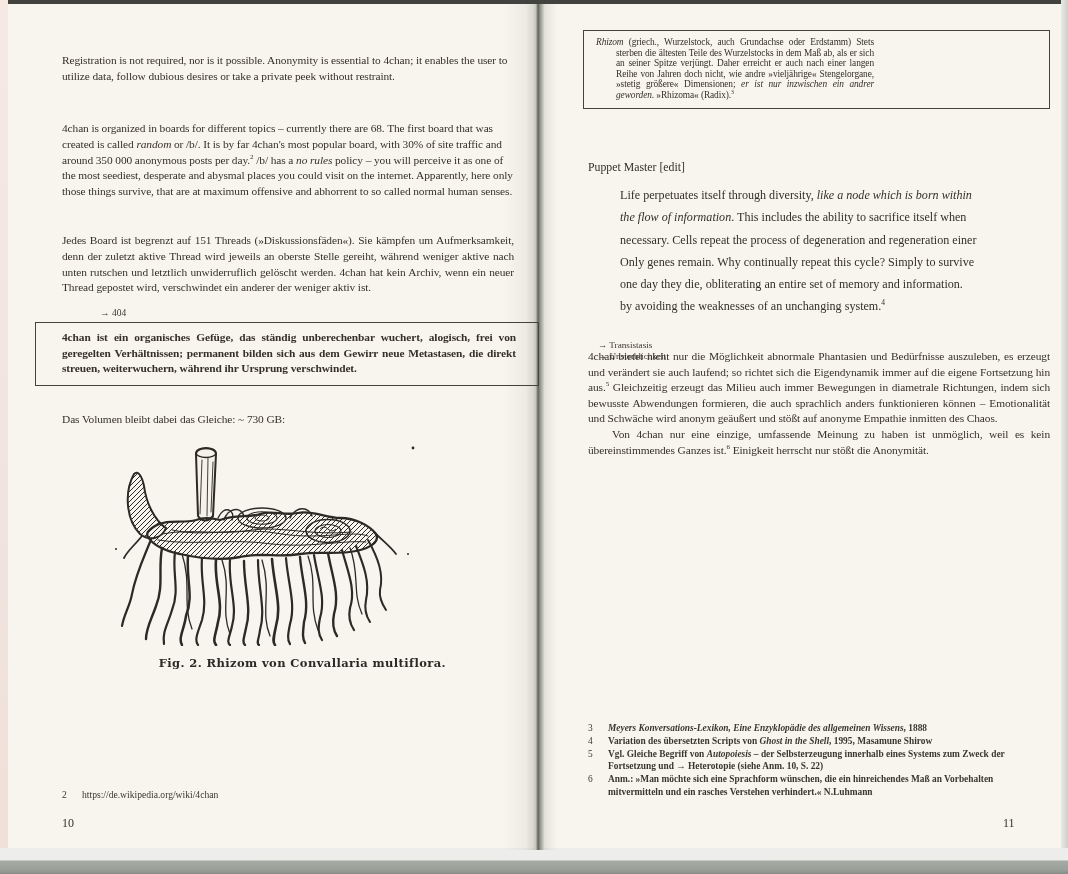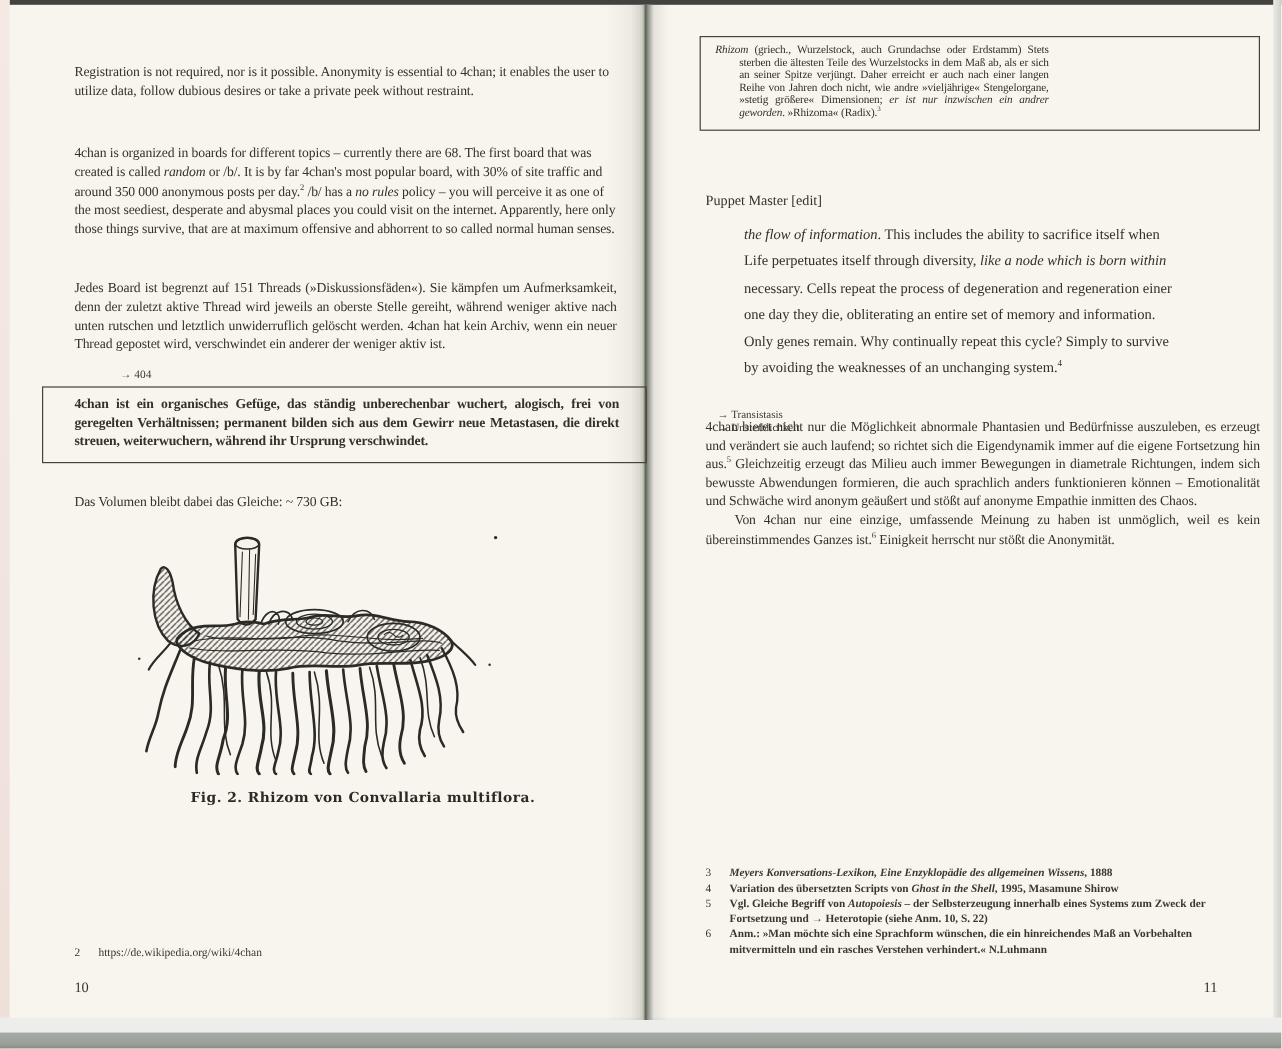--- a/index.html
+++ b/index.html
@@ -167,25 +167,25 @@
 
   <div>
 
     <div class="rp-box">
       <div class="rp-box-text"><span class="i">Rhizom</span><span> (griech., Wurzelstock, auch Grundachse oder Erdstamm) Stets sterben die ältesten Teile des Wurzelstocks in dem Maß ab, als er sich an seiner Spitze verjüngt. Daher erreicht er auch nach einer langen Reihe von Jahren doch nicht, wie andre »vieljährige« Stengelorgane, »stetig größere« Dimensionen; </span><span class="i">er ist nur inzwischen ein andrer geworden</span><span>. »Rhizoma« (Radix).</span><sup>3</sup></div>
     </div>
 
     <div class="rp-heading">Puppet Master [edit]</div>
 
     <div class="rp-quote">
+        <div class="qline"><span>Life perpetuates itself through diversity, </span><span class="i">like a node which is born within</span></div>
         <div class="qline"><span class="i">the flow of information</span><span>. This includes the ability to sacrifice itself when</span></div>
-        <div class="qline"><span>Life perpetuates itself through diversity, </span><span class="i">like a node which is born within</span></div>
         <div class="qline"><span>necessary. Cells repeat the process of degeneration and regeneration einer</span></div>
+        <div class="qline"><span>Only genes remain. Why continually repeat this cycle? Simply to survive</span></div>
         <div class="qline"><span>one day they die, obliterating an entire set of memory and information.</span></div>
-        <div class="qline"><span>Only genes remain. Why continually repeat this cycle? Simply to survive</span></div>
         <div class="qline"><span>by avoiding the weaknesses of an unchanging system.</span><sup>4</sup></div>
       </div>
 
     <div class="rp-refs">
       <div>→ Transistasis</div>
       <div>→ Unsterblichkeit</div>
     </div>
 
     <div class="rp-para body-text just">
       <p><span>4chan bietet nicht nur die Möglichkeit abnormale Phantasien und Bedürfnisse auszuleben, es erzeugt und verändert sie auch laufend; so richtet sich die Eigendynamik immer auf die eigene Fortsetzung hin aus.</span><sup>5</sup><span> Gleichzeitig erzeugt das Milieu auch immer Bewegungen in diametrale Richtungen, indem sich bewusste Abwendungen formieren, die auch sprachlich anders funktionieren können – Emotionalität und Schwäche wird anonym geäußert und stößt auf anonyme Empathie inmitten des Chaos.</span></p>

